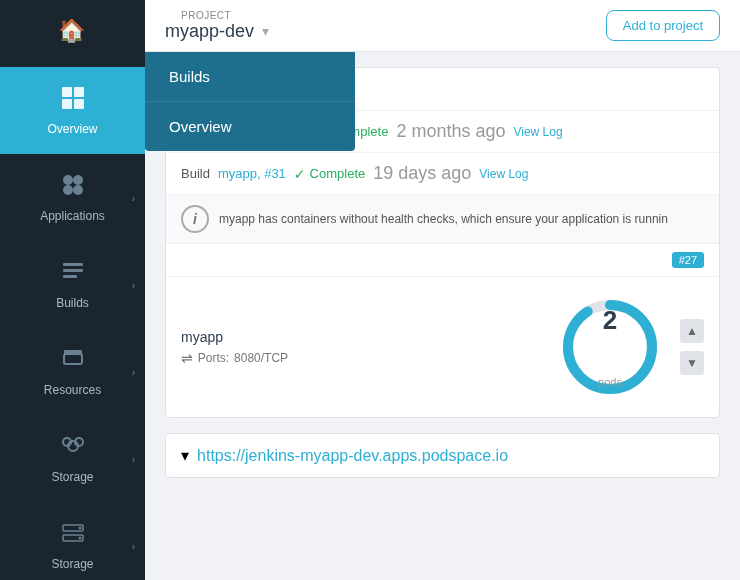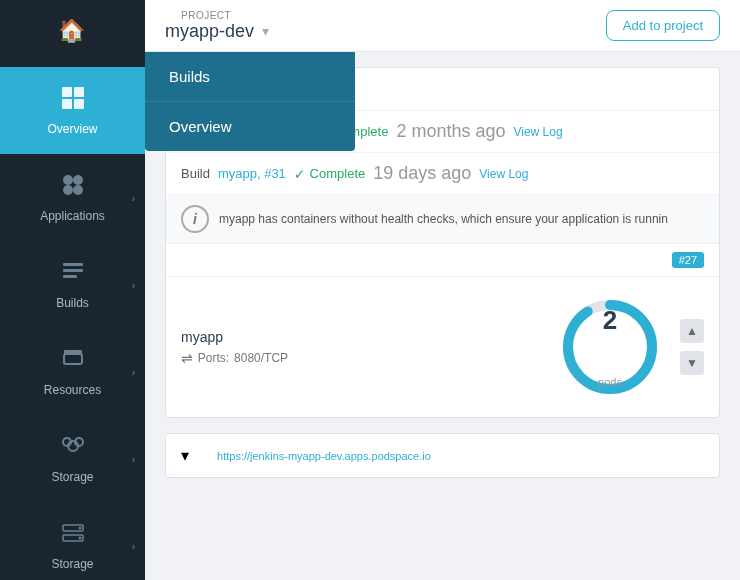--- a/index.html
+++ b/index.html
@@ -314,23 +314,22 @@
       border-radius: 4px;
       border: 1px solid #dde2e8;
       padding: 12px 15px;
       display: flex;
       align-items: center;
       gap: 8px;
     }
 
     .url-link {
       color: #2eafd4;
-      font-size: 11px;
+      font-size: 16px;
       text-decoration: none;
-      margin-left: 20px;
     }
 
     
     .dropdown-flyout {
       position: absolute;
       top: 0;
       left: 0;
       width: 210px;
       background: #1e6e8e;
       z-index: 100;

